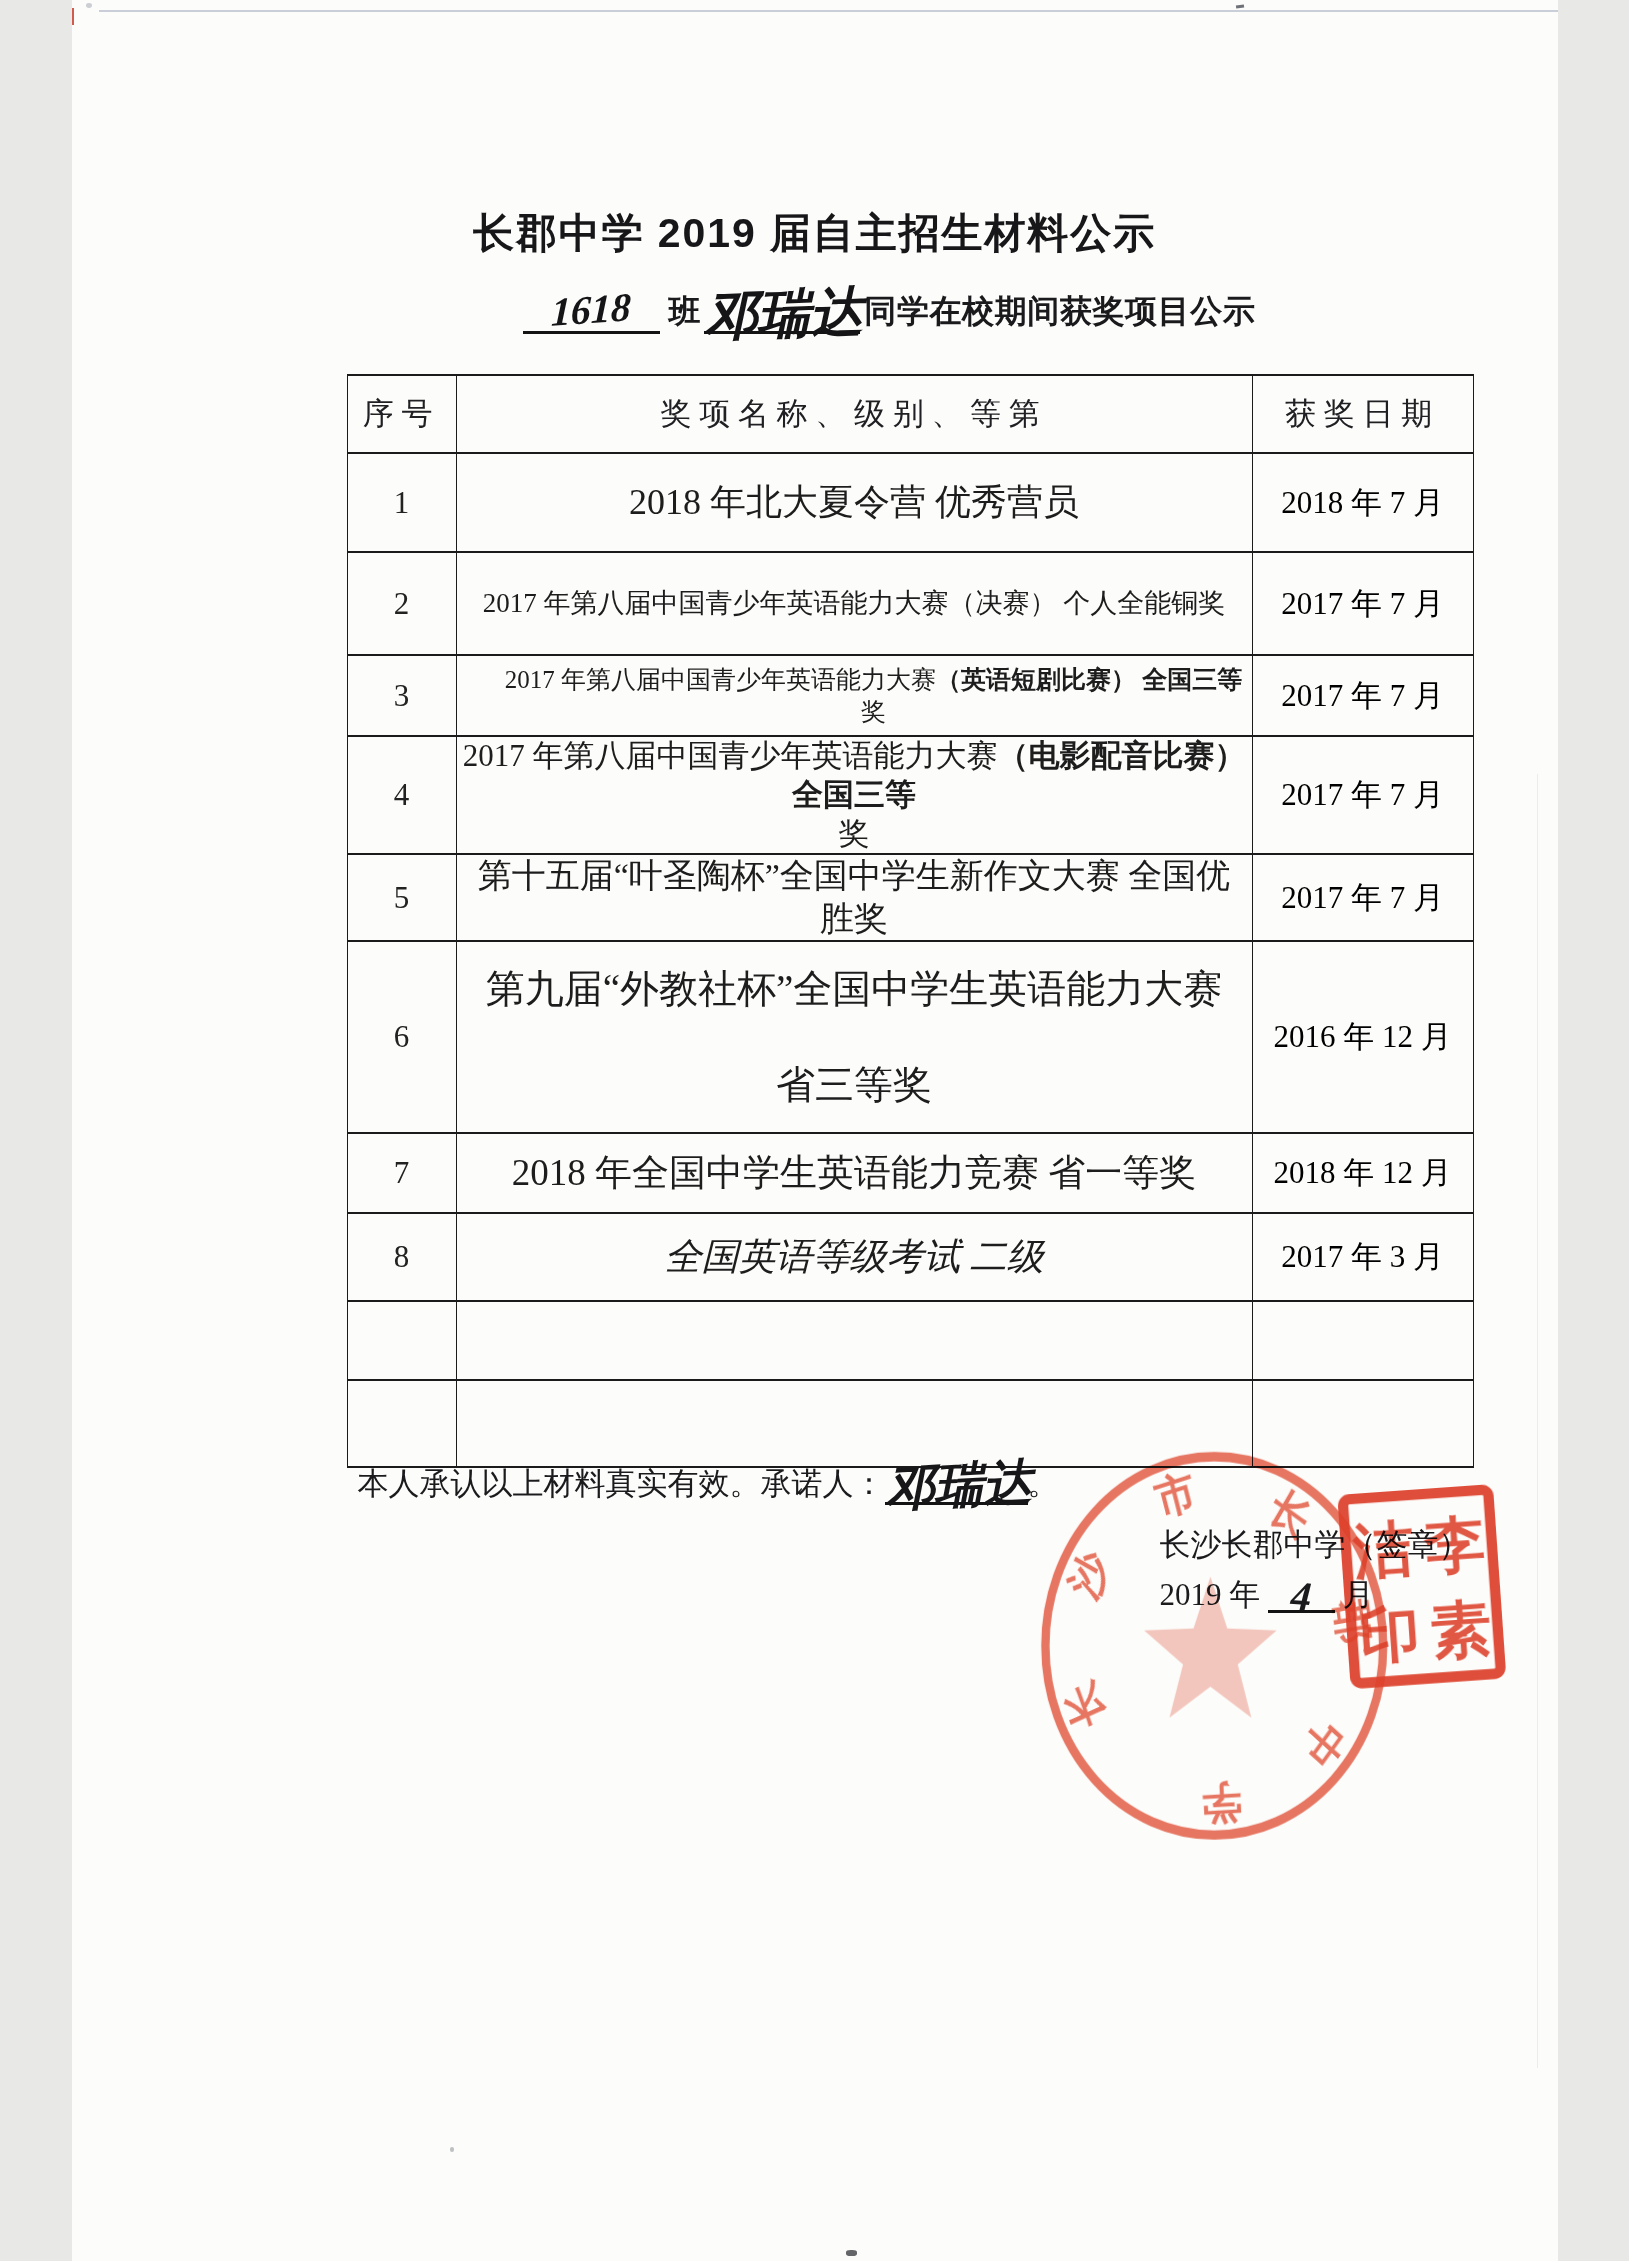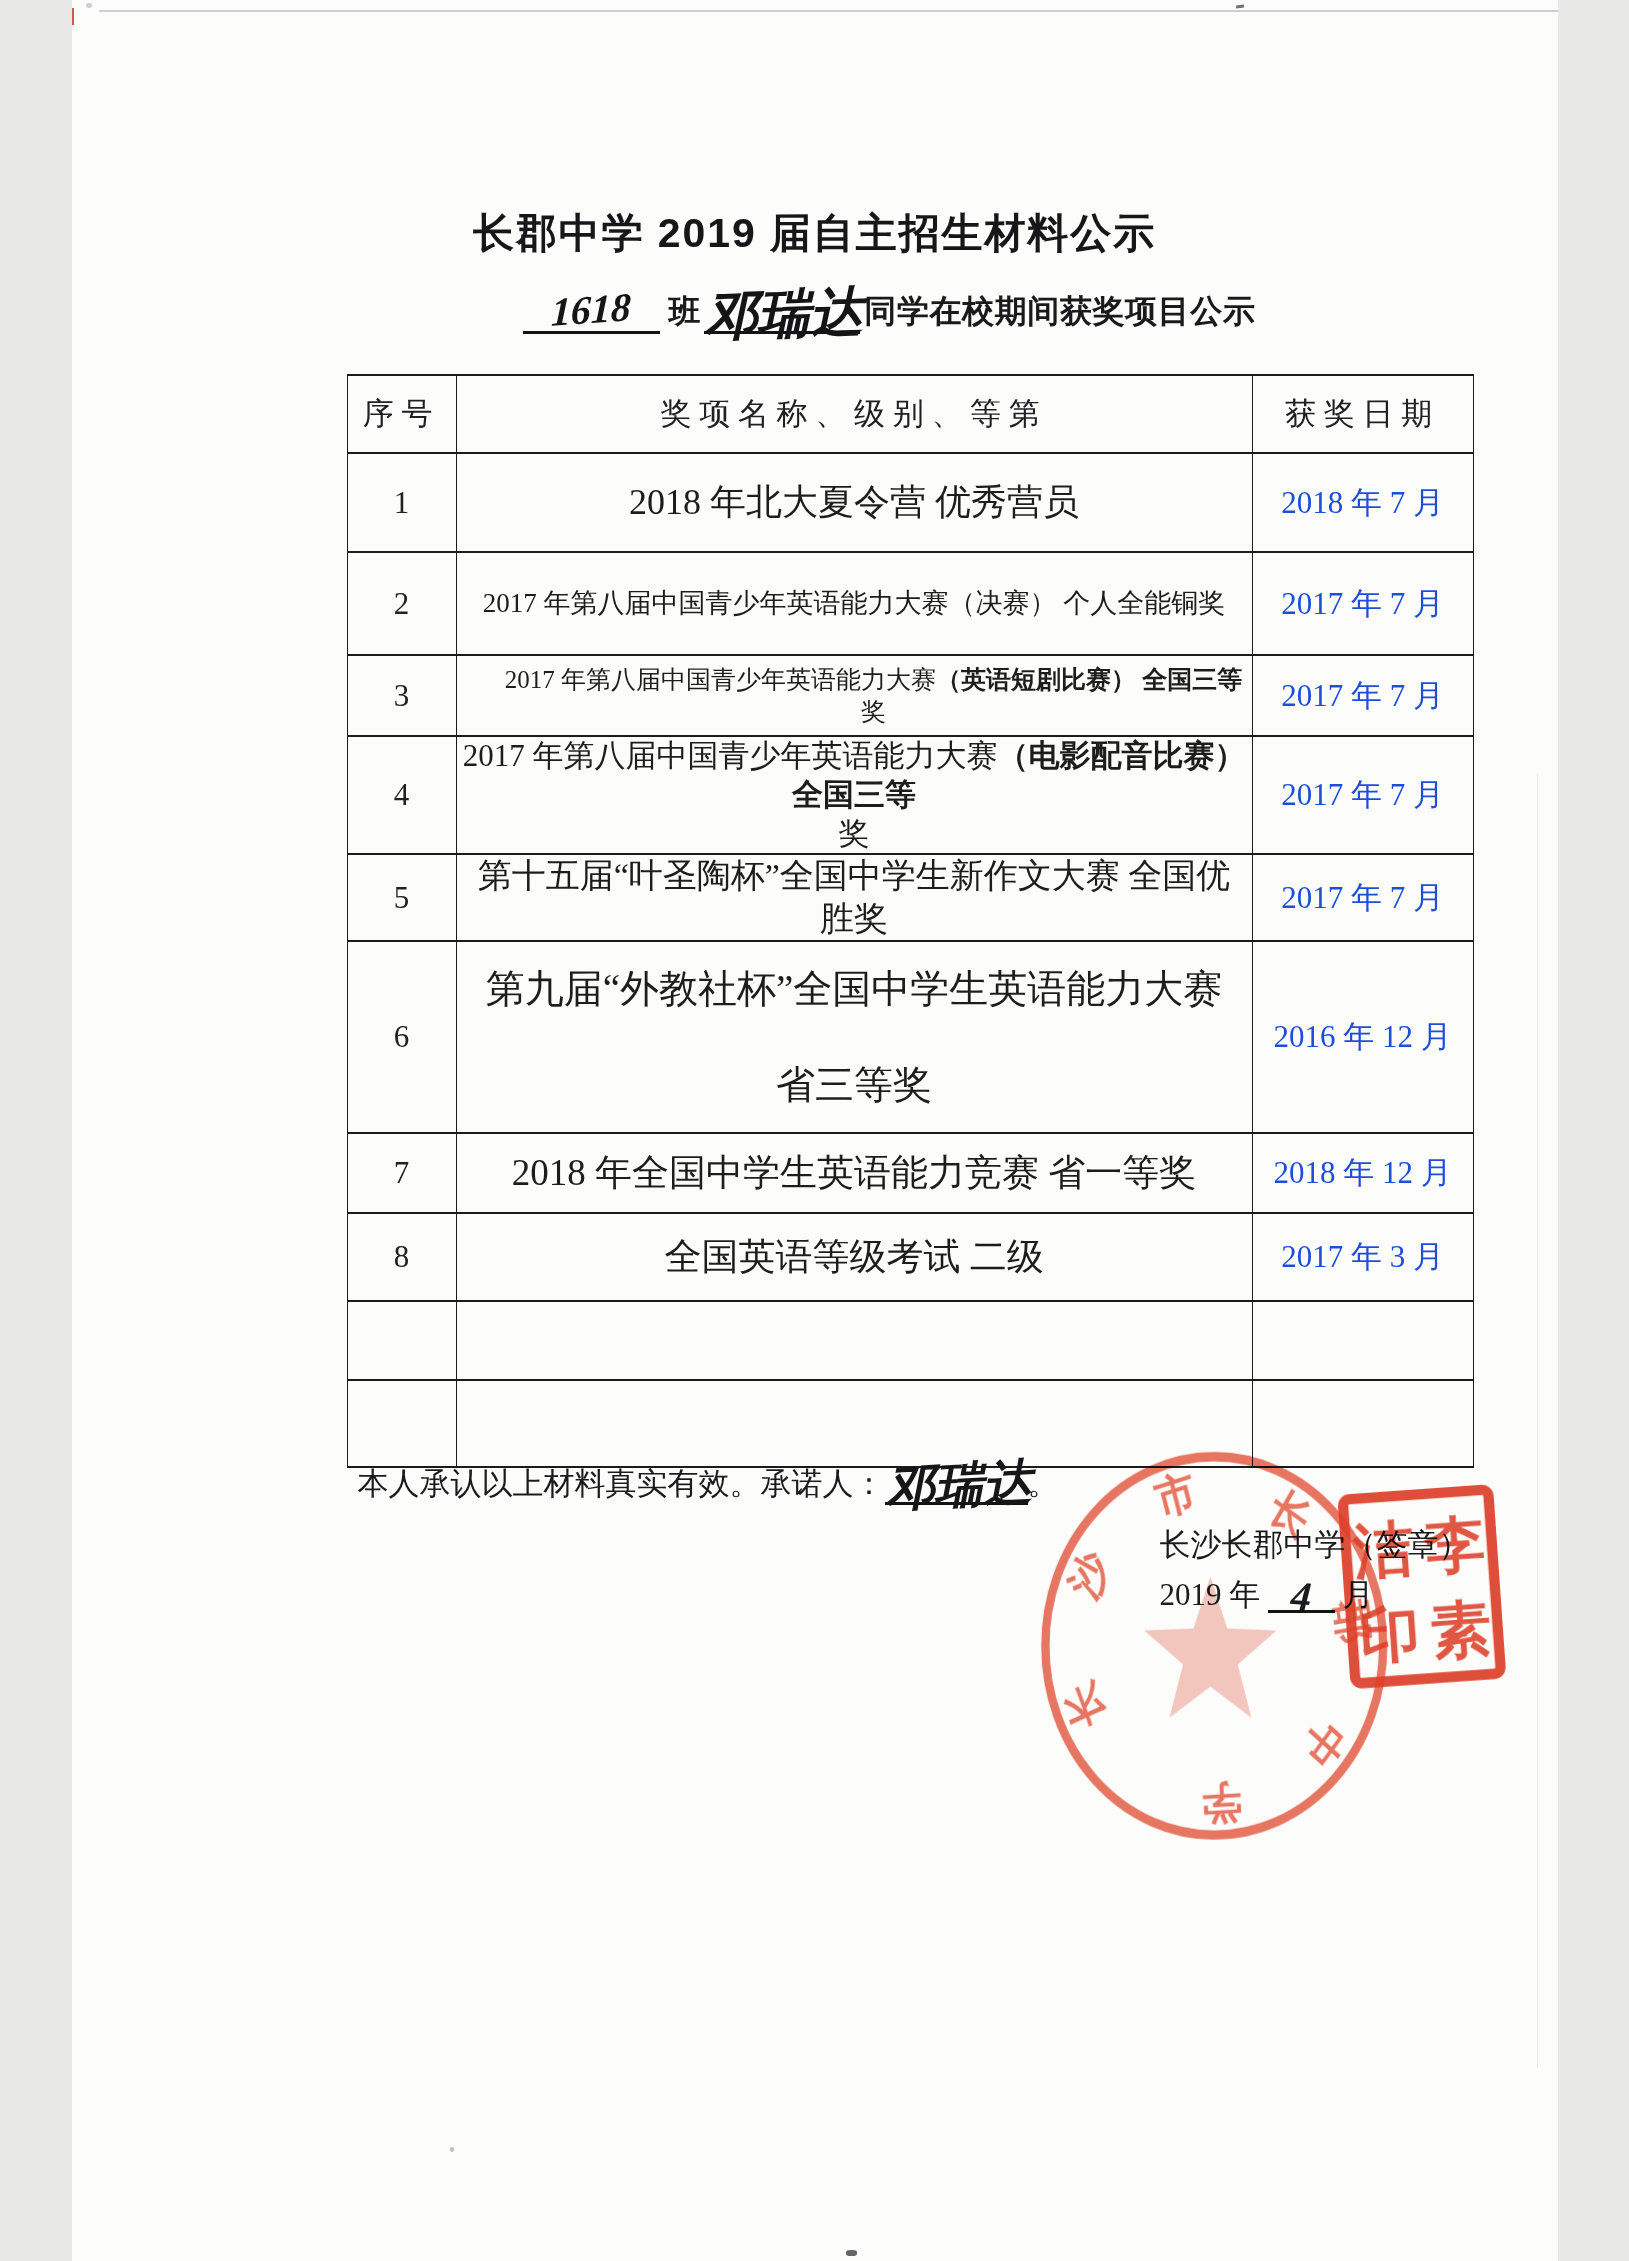--- a/index.html
+++ b/index.html
@@ -52,21 +52,21 @@
     border-left-width:1.9px;border-right-width:1.9px;
     text-align:center;vertical-align:middle;
     padding:0 5.2px;overflow:hidden;
   }
   table.awards th{
     height:76px;font-size:31px;font-weight:400;letter-spacing:7.7px;color:#202024;
   }
   td.c-no{font-size:31px;color:#222;}
   td.c-name .nline{display:block;line-height:1.25;}
   td.c-name .b{font-weight:700;}
-  td.c-date{font-size:31px;white-space:nowrap;color:#1d4ed8;}
+  td.c-date{font-size:31px;white-space:nowrap;color:#000000;}
 
   
   .statement{
     position:absolute;left:286px;top:1461px;
     font-size:31px;color:#1b1b1e;white-space:nowrap;
   }
   .u-sign{width:143px;border-bottom:3.9px solid #141414;display:inline-block;text-align:center;}
   .hw-sign{display:inline-block;font-size:49px;transform:rotate(-3deg);line-height:.7;position:relative;top:7.7px;font-style:italic;font-weight:600;color:#17171a;}
   .school-block{
     position:absolute;left:1088px;top:1529px;
@@ -164,21 +164,21 @@
         </tr>
         <tr style="height: 80px;">
           <td class="c-no">7</td>
           <td class="c-name" style="font-size: 37px;">
             <div class="nline"><span>2018 年全国中学生英语能力竞赛  省一等奖</span></div>
           </td>
           <td class="c-date">2018 年 12 月</td>
         </tr>
         <tr style="height: 88px;">
           <td class="c-no">8</td>
-          <td class="c-name" style="font-size: 37px;">
+          <td class="c-name" style="font-size: 37px; font-style: italic;">
             <div class="nline"><span>全国英语等级考试  二级</span></div>
           </td>
           <td class="c-date">2017 年 3 月</td>
         </tr>
         <tr style="height: 79px;">
           <td class="c-no"></td>
           <td class="c-name" style="font-size: 28px;"></td>
           <td class="c-date"></td>
         </tr>
         <tr style="height: 87px;">

